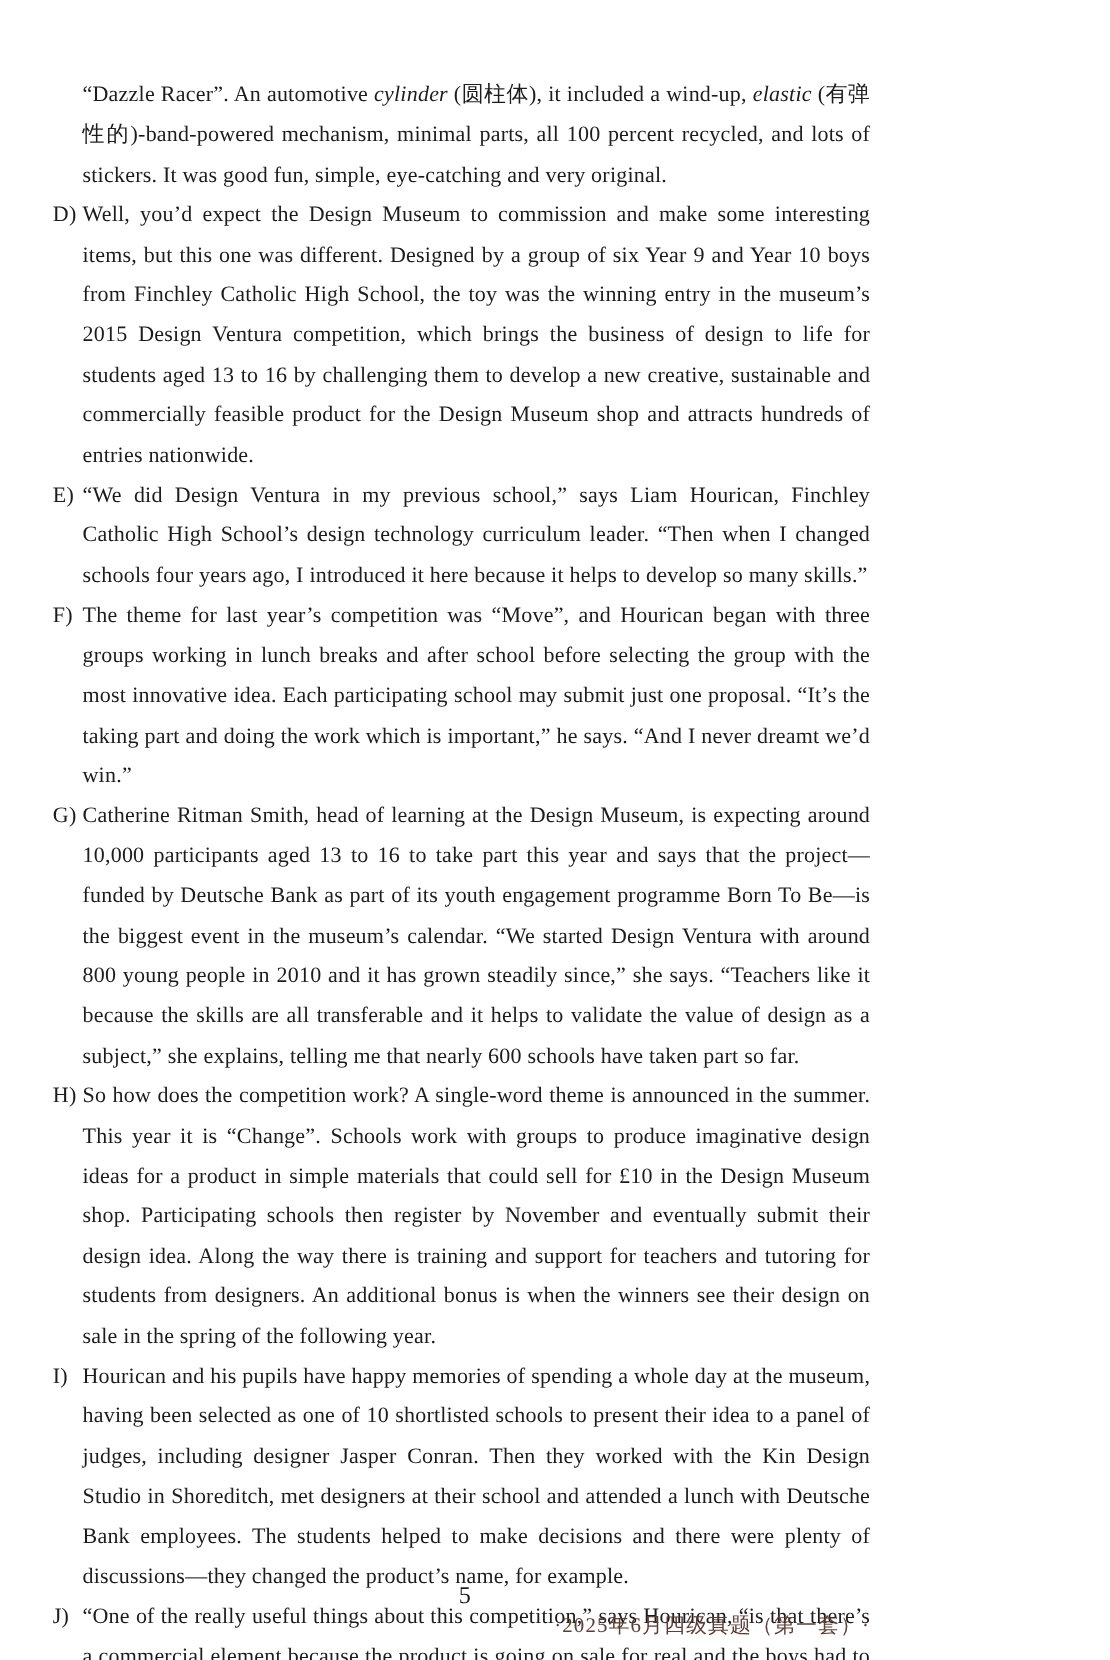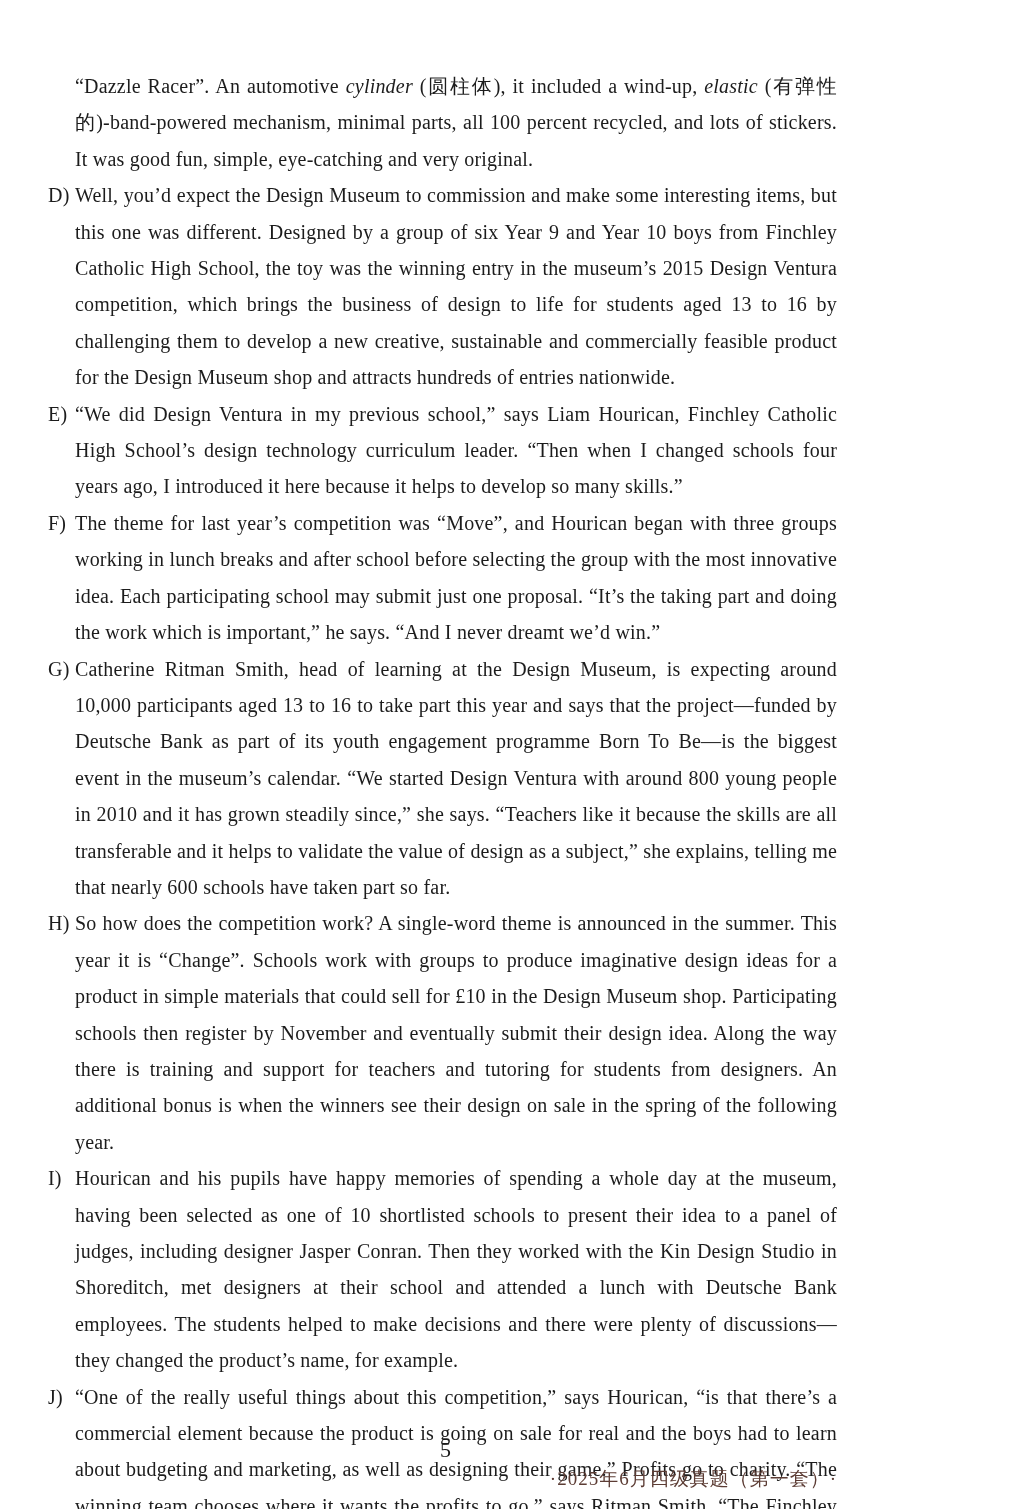--- a/index.html
+++ b/index.html
@@ -5,21 +5,20 @@
   html, body { margin: 0; padding: 0; }
   body { background: #ffffff; }
   .page {
     position: relative;
     width: 845px;
     height: 1509px;
     background: #ffffff;
     overflow: hidden;
     font-family: "Liberation Serif", "DejaVu Serif", serif;
     color: #1c1c1c;
-    padding-left: 46px;
   }
   .content {
     position: absolute;
     top: 68px;
     left: 48px;
     right: 54px;
   }
   .para {
     position: relative;
     margin: 0 0 0 27px;

